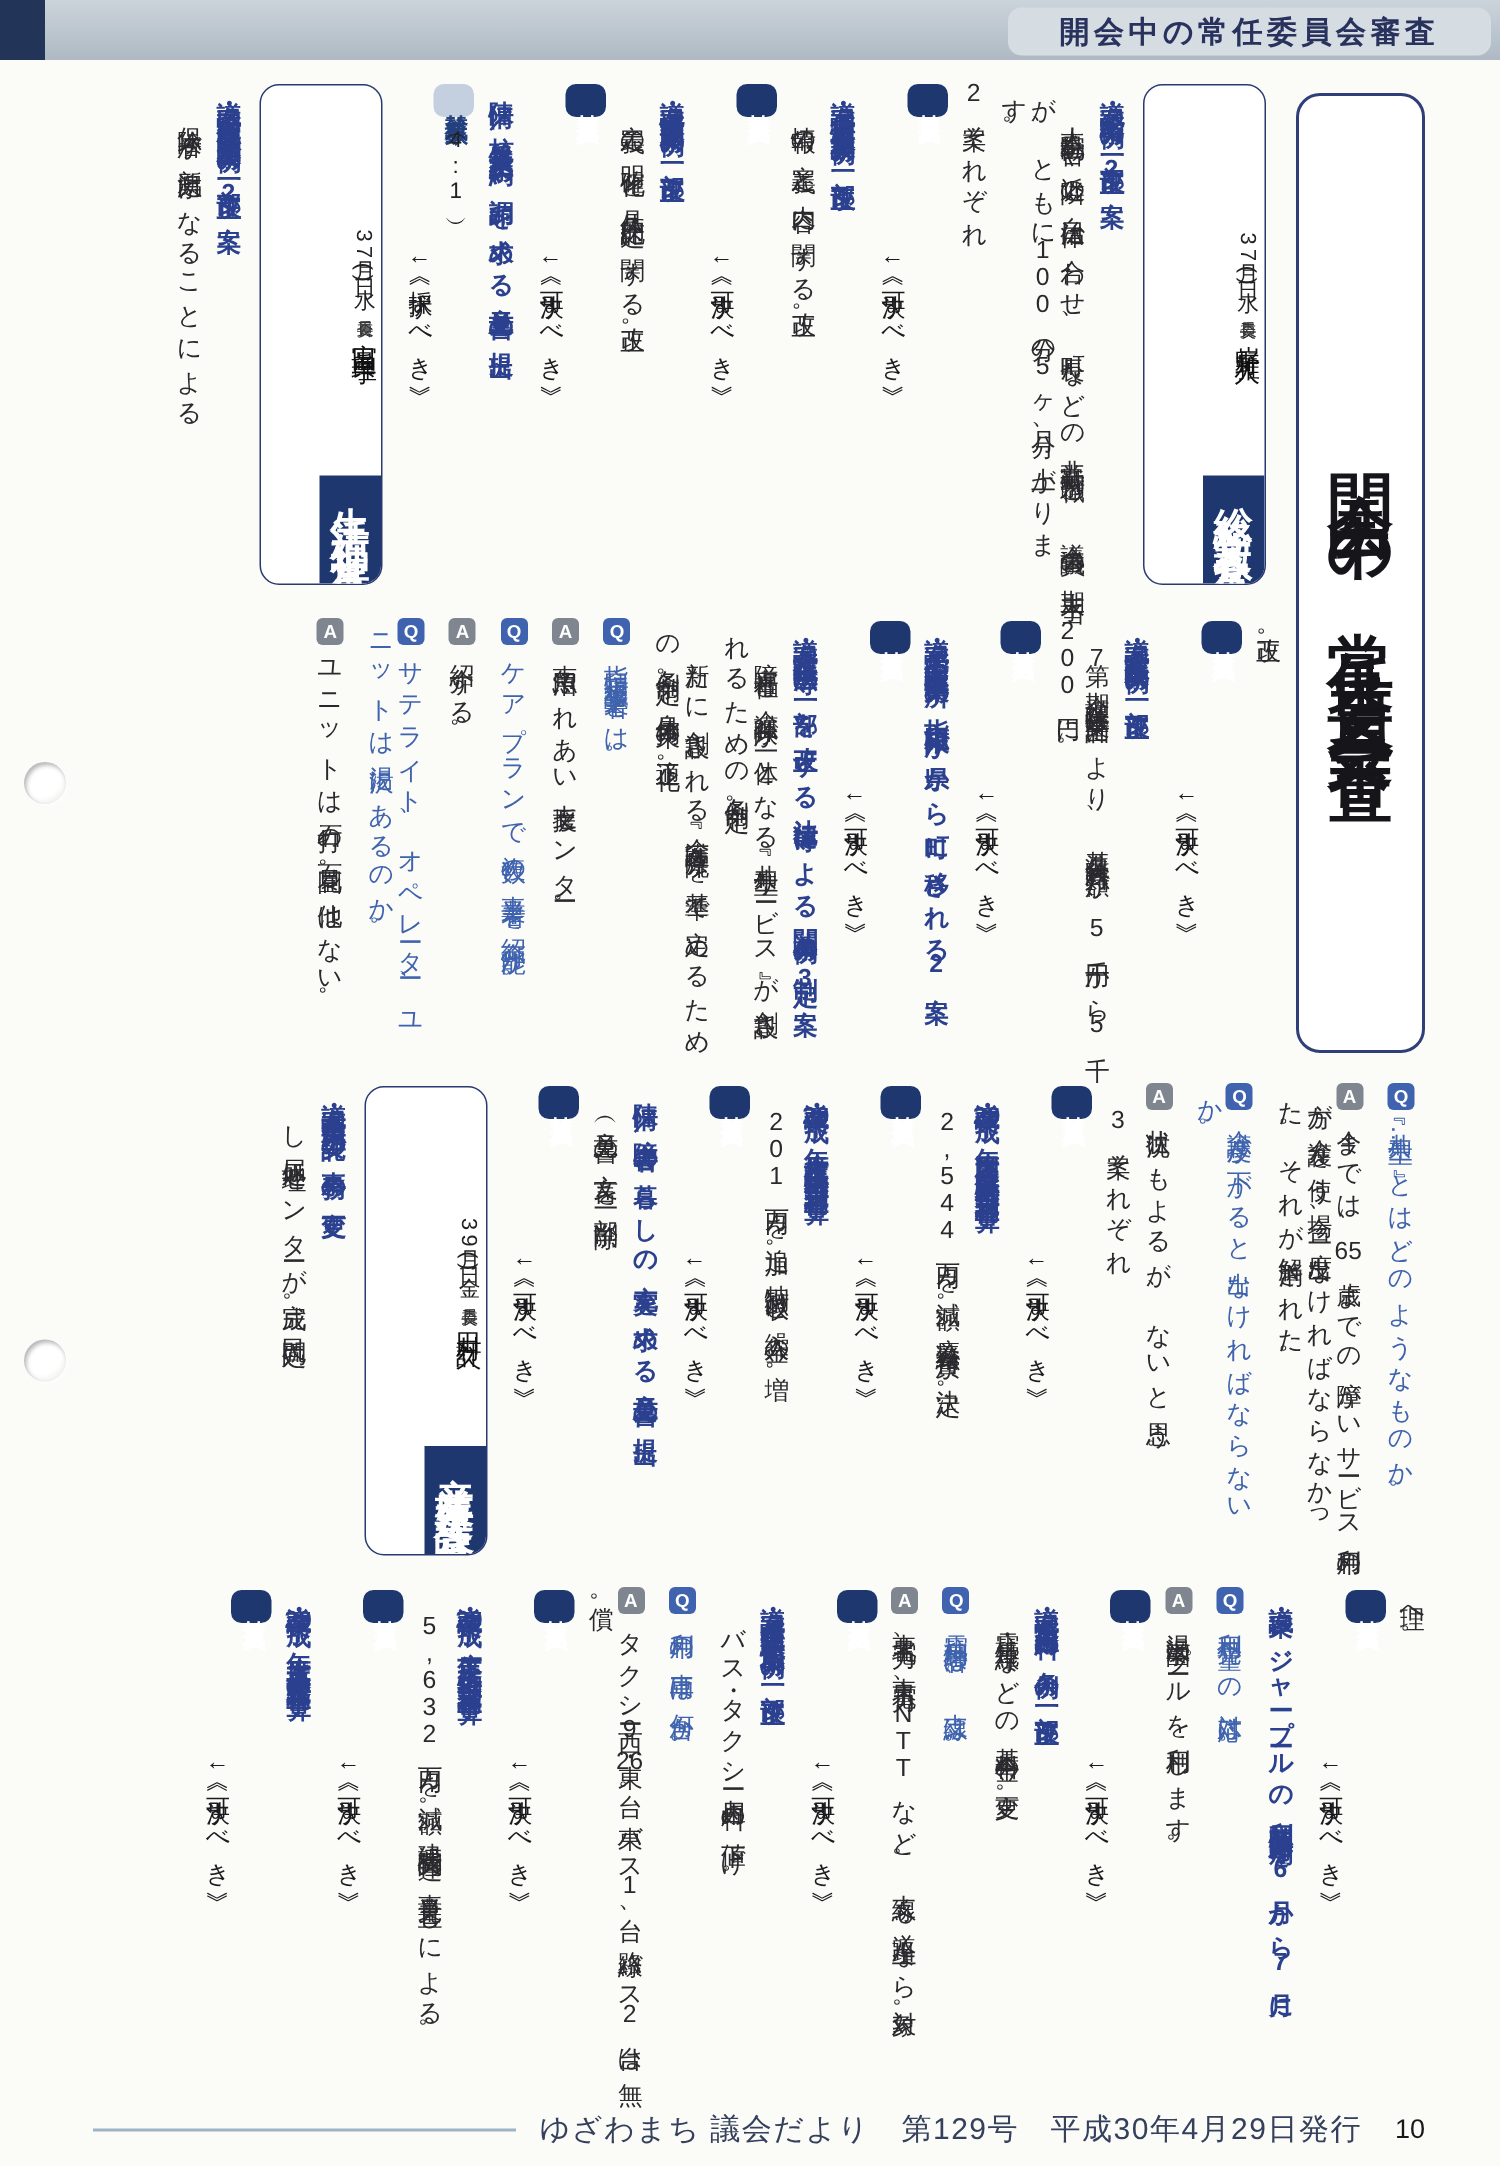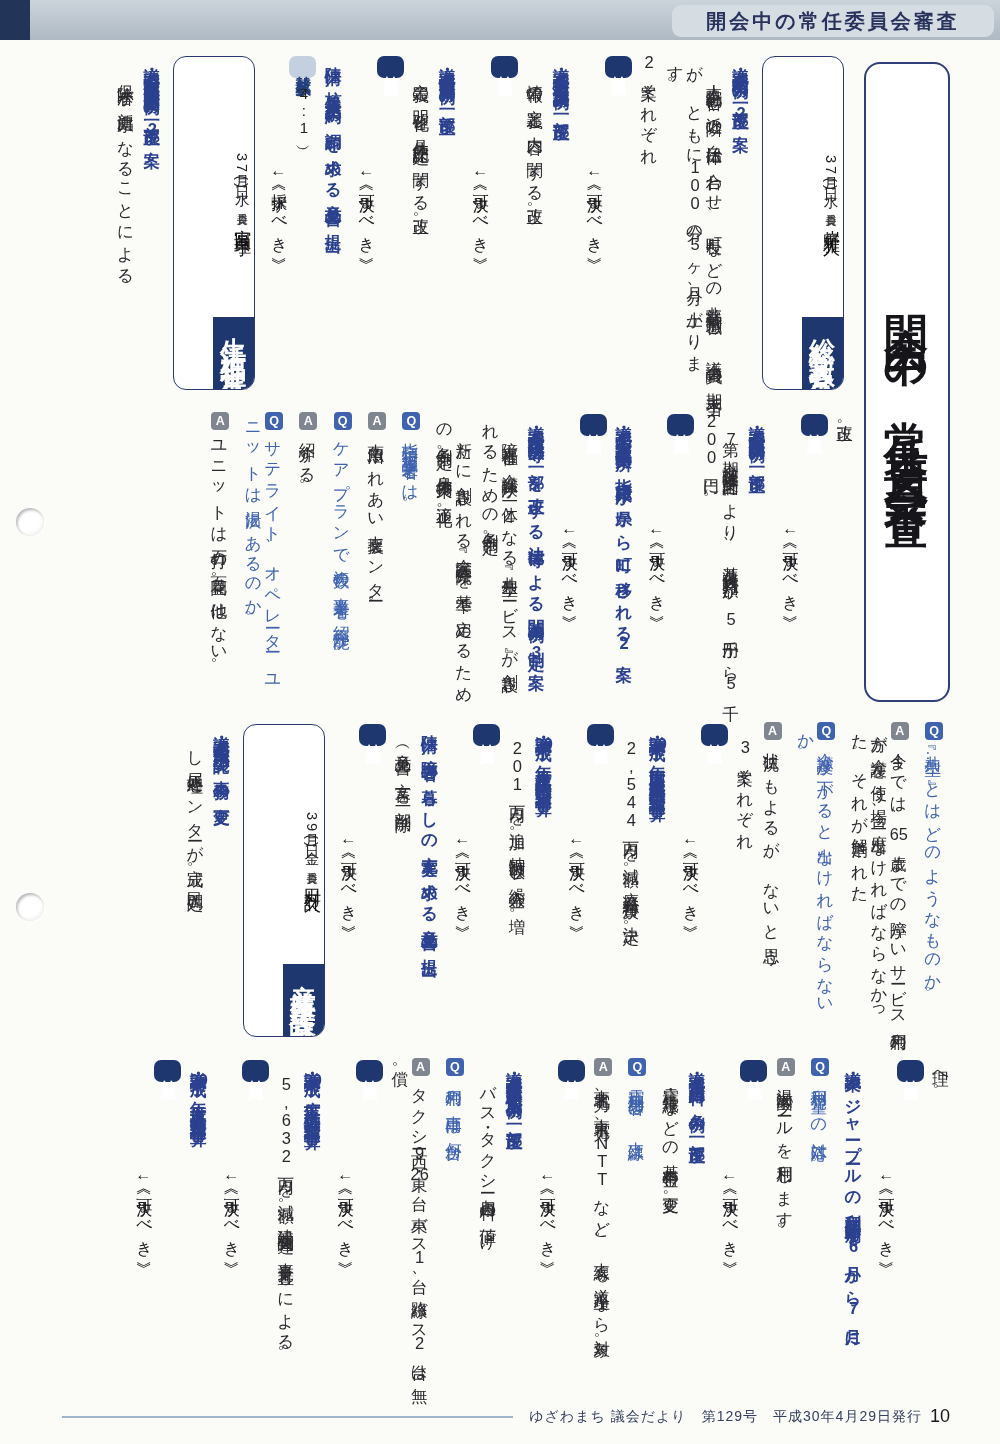--- a/index.html
+++ b/index.html
@@ -82,22 +82,22 @@
   .c-chair-label{font-size:11px;color:#333;margin-inline:14px 9px;letter-spacing:1px;}
   .c-chair{font-size:17px;letter-spacing:3px;color:#111;}
   .c-namecol{width:41px;background:var(--navy);display:flex;justify-content:center;align-items:center;}
   .c-name{writing-mode:vertical-rl;color:#fff;font-size:26px;font-weight:bold;letter-spacing:8px;line-height:1;}
   
   .tcy{text-combine-upright:all;}
   .upr{text-orientation:upright;letter-spacing:0;}
   
   .footer{display:flex;align-items:center;margin:12px 50px 0 62px;}
   .footer-rule{flex:1;height:2px;background:#9db4c6;margin-right:16px;}
-  .footer-pub{font-size:14px;color:#35405c;letter-spacing:1px;}
-  .footer-page{font-size:18px;color:#18181c;margin-left:8px;font-weight:500;}
+  .footer-pub{font-size:20px;color:#35405c;letter-spacing:1px;}
+  .footer-page{font-size:18px;color:#18181c;margin-left:22px;font-weight:500;}
   
   .hole{
     position:absolute;left:16px;width:28px;height:28px;border-radius:50%;
     background:radial-gradient(circle at 40% 35%, #ffffff 55%, #e3e2de 100%);
     box-shadow:inset 1.5px 2px 3px rgba(90,95,100,.45), 1px 1px 2px rgba(255,255,255,.8);
   }
   .hole-1{top:508px;}
   .hole-2{top:893px;}
 </style>
 </head>

